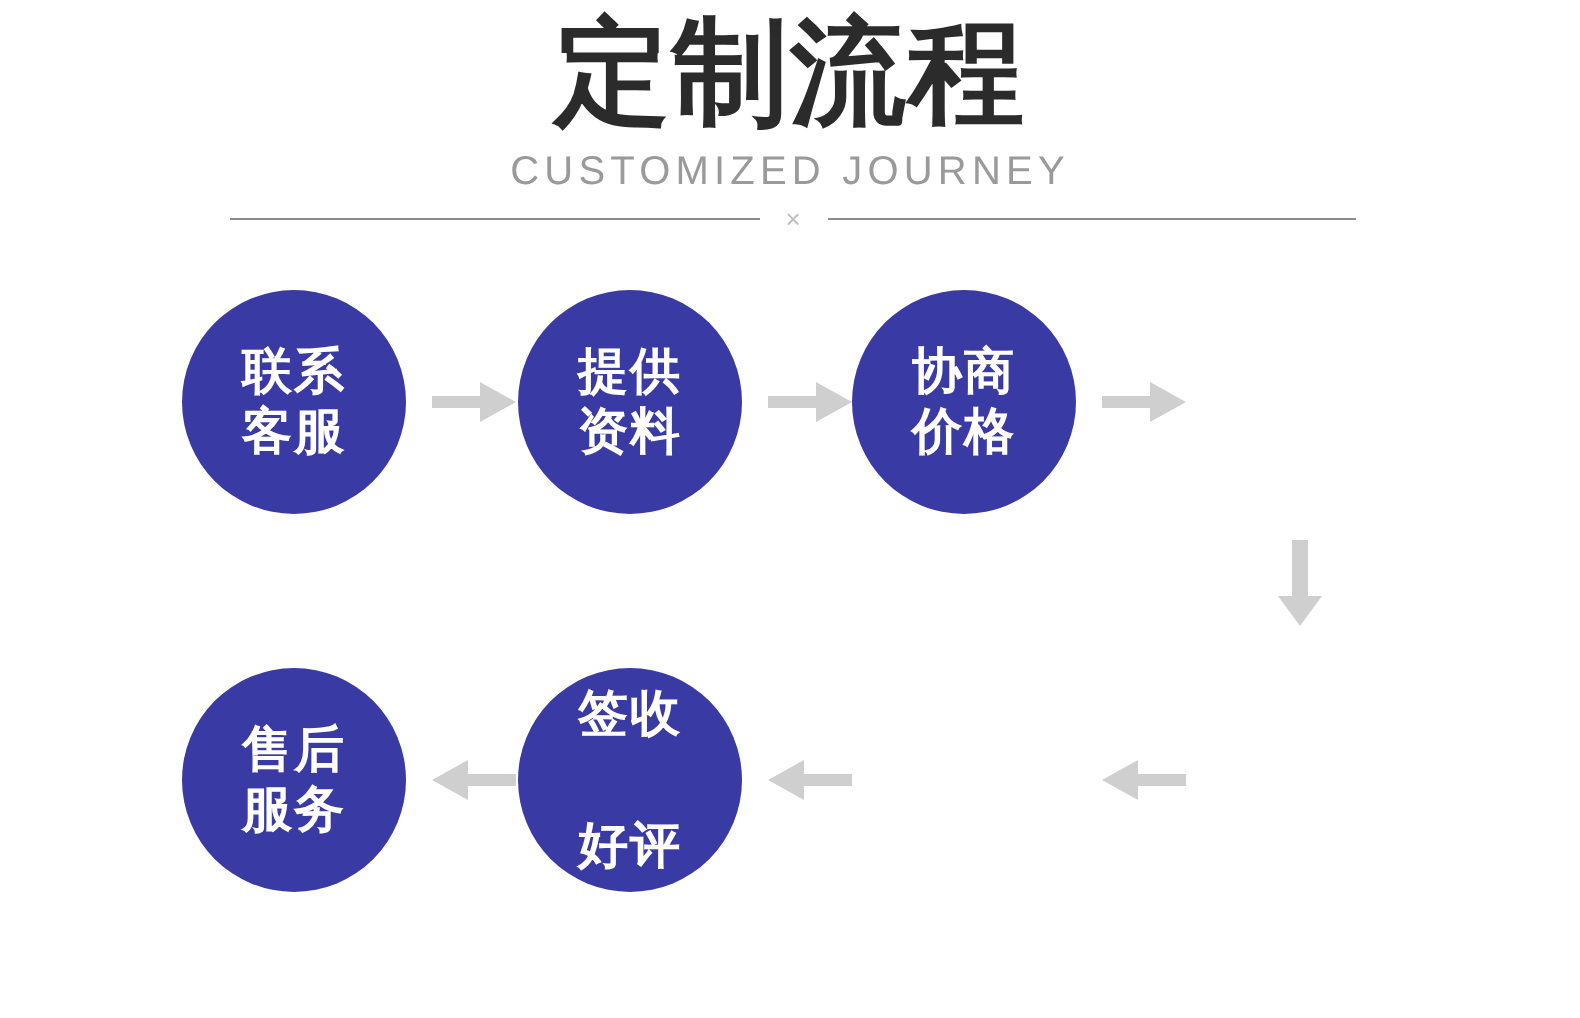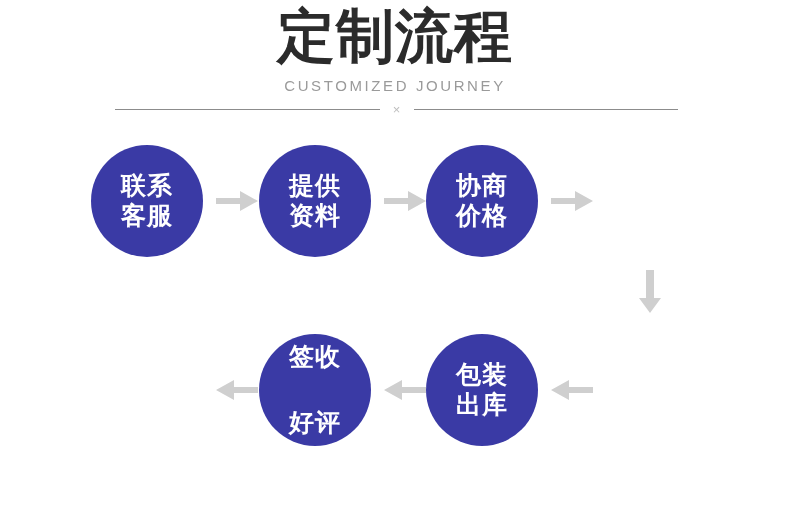--- a/index.html
+++ b/index.html
@@ -44,21 +44,21 @@
     letter-spacing: 1px;
     font-family: "DejaVu Sans", "Liberation Sans", sans-serif;
   }
 
   .page-subtitle {
     position: absolute;
     top: 76px;
     left: 0;
     width: 790px;
     text-align: center;
-    font-size: 15px;
+    font-size: 20px;
     line-height: 20px;
     font-weight: 400;
     color: #9a9a9a;
     letter-spacing: 2.6px;
     font-family: "Liberation Sans", sans-serif;
   }
 
   .divider {
     position: absolute;
     top: 101px;
@@ -202,42 +202,42 @@
       </svg>
     </div>
 
 
     <div class="arrow-v">
       <svg width="32" height="48" viewBox="0 0 32 48" xmlns="http://www.w3.org/2000/svg">
         <path d="M12 2 H20 V30 H27 L16 45 L5 30 H12 Z" fill="#cfcfcf"></path>
       </svg>
     </div>
 
+    <div class="node node-r2c1">
+      <span class="line1">售后</span>
+      <span class="line2">服务</span>
+    </div>
 
     <div class="arrow arrow-h4">
       <svg width="46" height="34" viewBox="0 0 46 34" xmlns="http://www.w3.org/2000/svg">
         <path d="M44 14 H20 V7 L2 17 L20 27 V20 H44 Z" fill="#cfcfcf"></path>
       </svg>
     </div>
 
     <div class="node node-r2c2">
       <span class="line1">签收</span>
       <span class="line2">好评</span>
     </div>
 
     <div class="arrow arrow-h5">
       <svg width="46" height="34" viewBox="0 0 46 34" xmlns="http://www.w3.org/2000/svg">
         <path d="M44 14 H20 V7 L2 17 L20 27 V20 H44 Z" fill="#cfcfcf"></path>
       </svg>
     </div>
 
-    <div class="node node-r2c3">
-      <span class="line1">包装</span>
-      <span class="line2">出库</span>
-    </div>
 
     <div class="arrow arrow-h6">
       <svg width="46" height="34" viewBox="0 0 46 34" xmlns="http://www.w3.org/2000/svg">
         <path d="M44 14 H20 V7 L2 17 L20 27 V20 H44 Z" fill="#cfcfcf"></path>
       </svg>
     </div>
 
 
   </div>
 </div>

